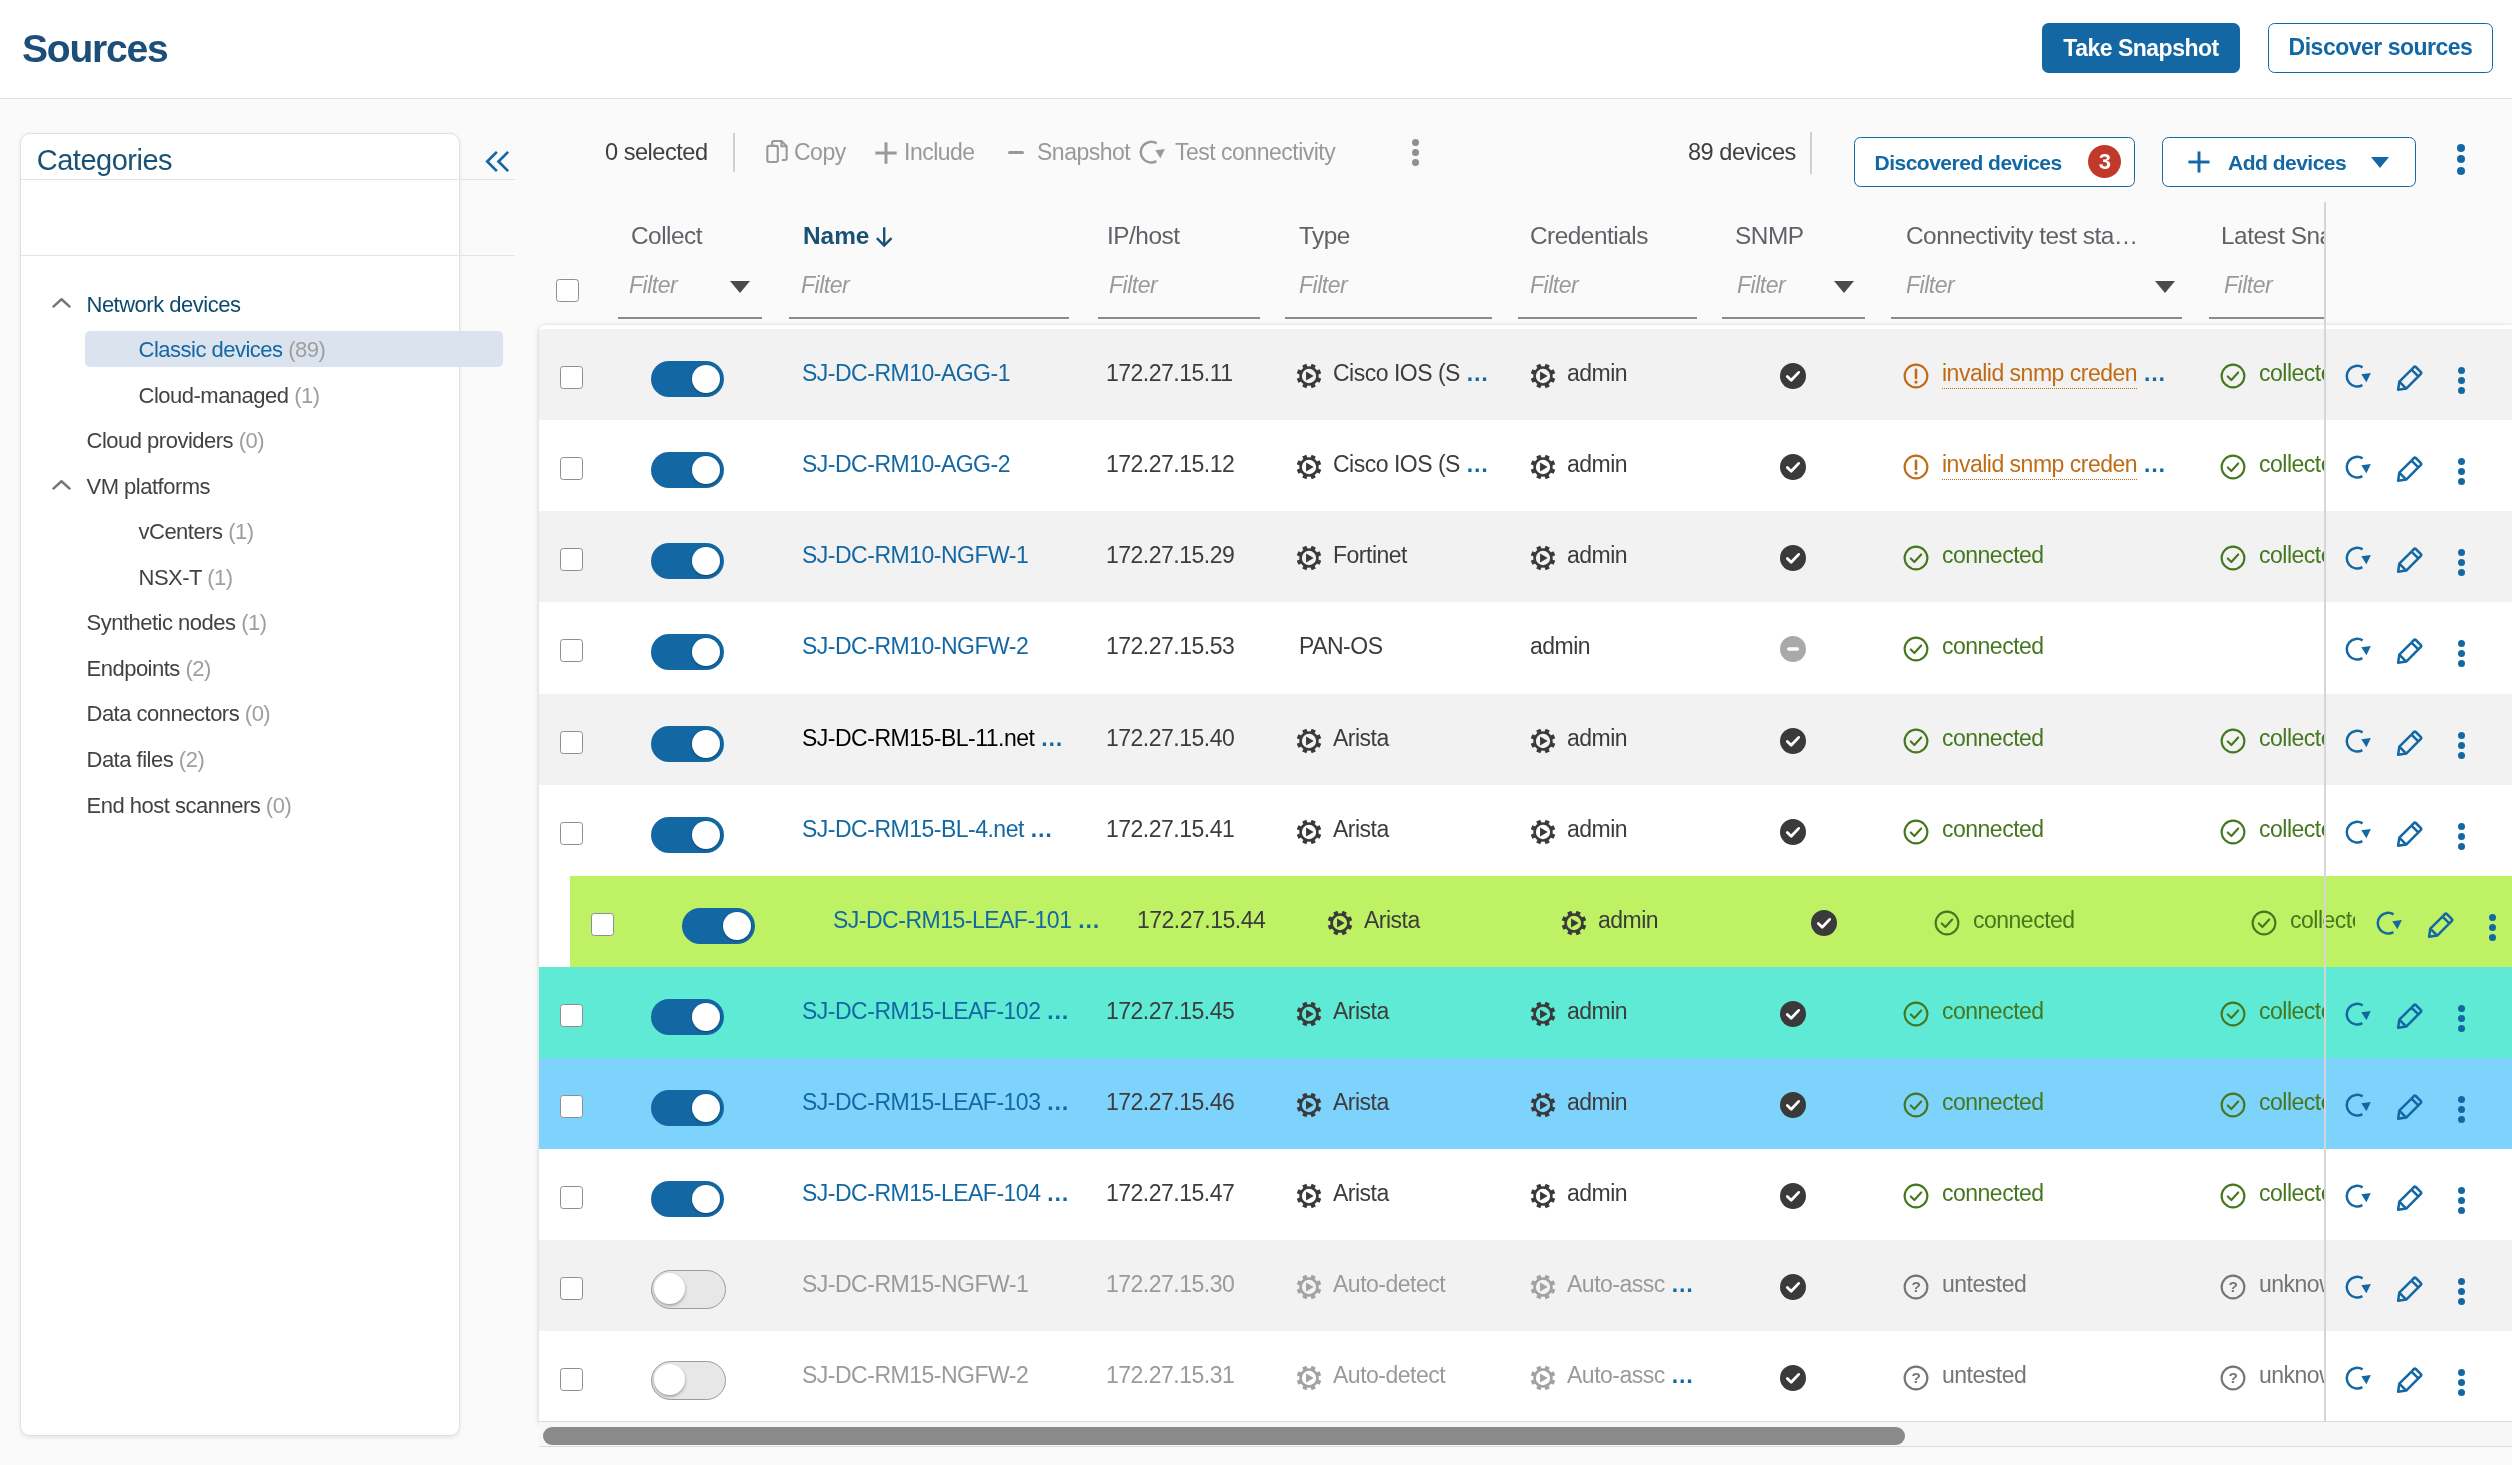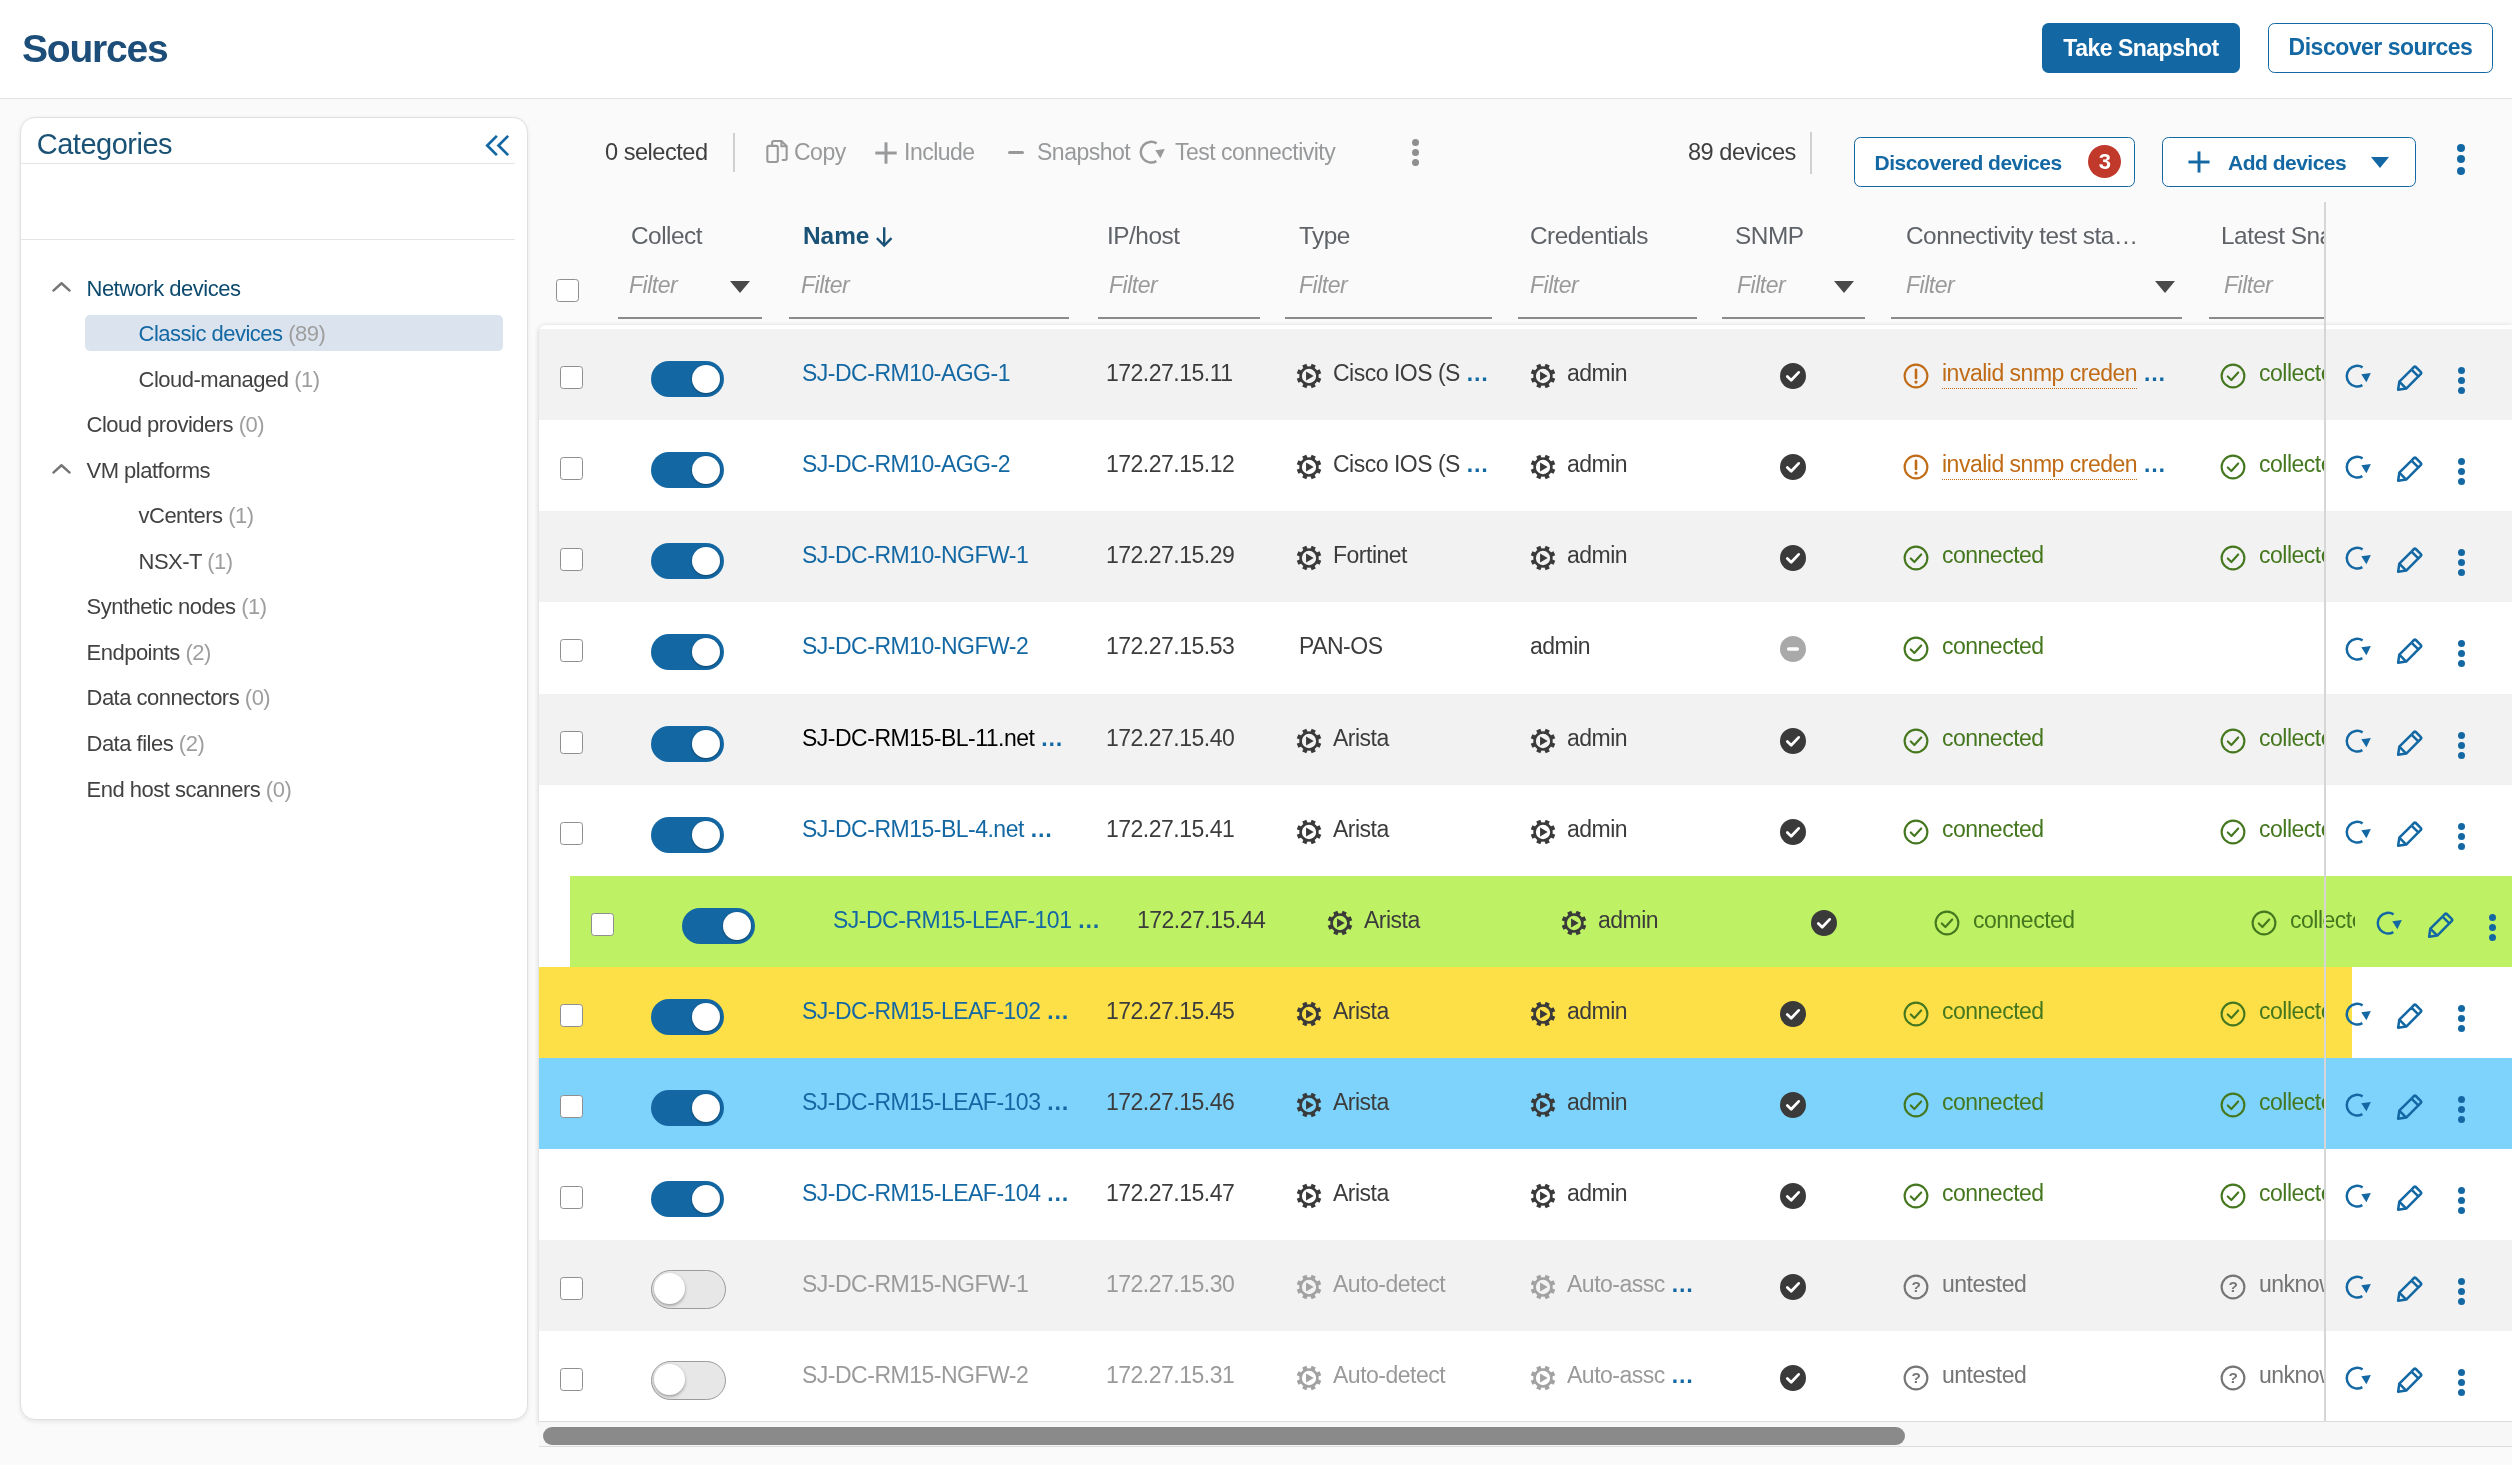--- a/index.html
+++ b/index.html
@@ -6,21 +6,21 @@
 .t30{font-size:23px;line-height:23px;white-space:nowrap}
 .t31{font-size:23.6px;line-height:23.6px;white-space:nowrap}
 .th{font-size:24.4px;line-height:24.4px;white-space:nowrap}
 </style></head><body>
 <div class="abs" style="left:0;top:0;width:2512px;height:1465px;background:#fafafa">
 <div class="abs" style="left:0;top:0;width:2512px;height:98px;background:#fff;border-bottom:1.6px solid #e2e2e2">
 <div class="abs" style="left:22px;top:29px;font-size:39px;line-height:39px;font-weight:bold;letter-spacing:-1.2px;color:#1c4e79">Sources</div>
       <div class="abs" style="left:2042px;top:23px;width:198px;height:50px;background:#1368a4;border-radius:6.5px;color:#fff;font-size:23px;font-weight:bold;text-align:center;line-height:50px">Take Snapshot</div>
       <div class="abs" style="left:2268px;top:23px;width:225px;height:50px;background:#fff;border:1.6px solid #1368a4;border-radius:6.5px;box-sizing:border-box;color:#1368a4;font-size:23px;font-weight:bold;text-align:center;line-height:47px">Discover sources</div>
     </div>
-    <div class="abs" style="left:19.5px;top:117px;width:508px;height:1303px;background:#fff;border:0.8px solid #e0e0e0;border-radius:15px;box-shadow:0 1.6px 4.1px rgba(0,0,0,.08);box-sizing:border-box">
+    <div class="abs" style="left:19.5px;top:133px;width:440px;height:1303px;background:#fff;border:0.8px solid #e0e0e0;border-radius:10px;box-shadow:0 1.6px 4.1px rgba(0,0,0,.08);box-sizing:border-box">
       <div class="abs" style="left:16.3px;top:9.8px;font-size:29px;color:#1a5276">Categories</div>
       <svg class="abs" style="left:459px;top:11.4px" width="37" height="33" viewBox="0 0 46 40">
 <polyline points="21,8 9,20 21,32" fill="none" stroke="#1368a4" stroke-width="3.4"></polyline>
 <polyline points="35,8 23,20 35,32" fill="none" stroke="#1368a4" stroke-width="3.4"></polyline>
       </svg>
       <div class="abs" style="left:0;top:45px;width:494px;height:0.8px;background:#e4e4e4"></div>
       <div class="abs" style="left:0;top:121px;width:494px;height:0.8px;background:#e4e4e4"></div>
       <svg class="abs" style="left:29px;top:162px" width="23" height="14.6" viewBox="0 0 28 18">
 <polyline points="4,13 14,4 24,13" fill="none" stroke="#757575" stroke-width="3" stroke-linecap="round" stroke-linejoin="round"></polyline>
       </svg>
@@ -559,21 +559,21 @@
 <g transform="translate(16.5,15.5) rotate(45)" fill="none" stroke="#1368a4" stroke-width="2.4" stroke-linejoin="round">
 <path d="M -4.6 -8.6 L -4.6 7.6 L 0 13.8 L 4.6 7.6 L 4.6 -8.6 L -4.6 -8.6"></path>
 <path d="M -4.6 7.6 L 4.6 7.6"></path>
 <path d="M -4.6 -8.6 L -4.6 -12 Q -4.6 -13.2 -3.4 -13.2 L 3.4 -13.2 Q 4.6 -13.2 4.6 -12 L 4.6 -8.6"></path>
 </g>
       </svg>
       <div class="abs" style="left:1919px;top:38px;width:7.3px;height:7.3px;border-radius:50%;background:#1368a4"></div>
       <div class="abs" style="left:1919px;top:48px;width:7.3px;height:7.3px;border-radius:50%;background:#1368a4"></div>
       <div class="abs" style="left:1919px;top:58px;width:7.3px;height:7.3px;border-radius:50%;background:#1368a4"></div>
     </div>
-    <div class="abs" style="left:539px;top:967px;width:1813px;height:91px;background:#fde047">
+    <div class="abs" style="left:539px;top:967px;width:1973px;height:91px;background:#5eead4">
       <div class="abs" style="left:0;top:0;width:1785px;height:91px;overflow:hidden">
         <div class="abs" style="left:21px;top:37px;width:21px;height:21px;border:1.6px solid #8f8f8f;border-radius:3.3px;background:#fff"></div>
         <div class="abs" style="left:112px;top:32px;width:73px;height:36px;border-radius:18px;background:#1368a4">
           <div class="abs" style="left:41px;top:4.1px;width:28px;height:28px;border-radius:50%;background:#fff;box-shadow:0 0.8px 2.4px rgba(0,0,0,.4)"></div>
         </div>
         <div class="abs t30" style="left:263px;top:33px"><span style="color:#1368a4">SJ-DC-RM15-LEAF-102</span><span style="color:#1368a4;font-weight:bold"> …</span></div>
         <div class="abs t30" style="left:567px;top:33px;color:#3c3c3c">172.27.15.45</div>
         <svg class="abs" style="left:757px;top:34px" width="26" height="26" viewBox="0 0 32 32">
 <circle cx="16" cy="16" r="10.4" fill="none" stroke="#3a3a3a" stroke-width="3.2"></circle>
 <g stroke="#3a3a3a" stroke-width="5.4">

